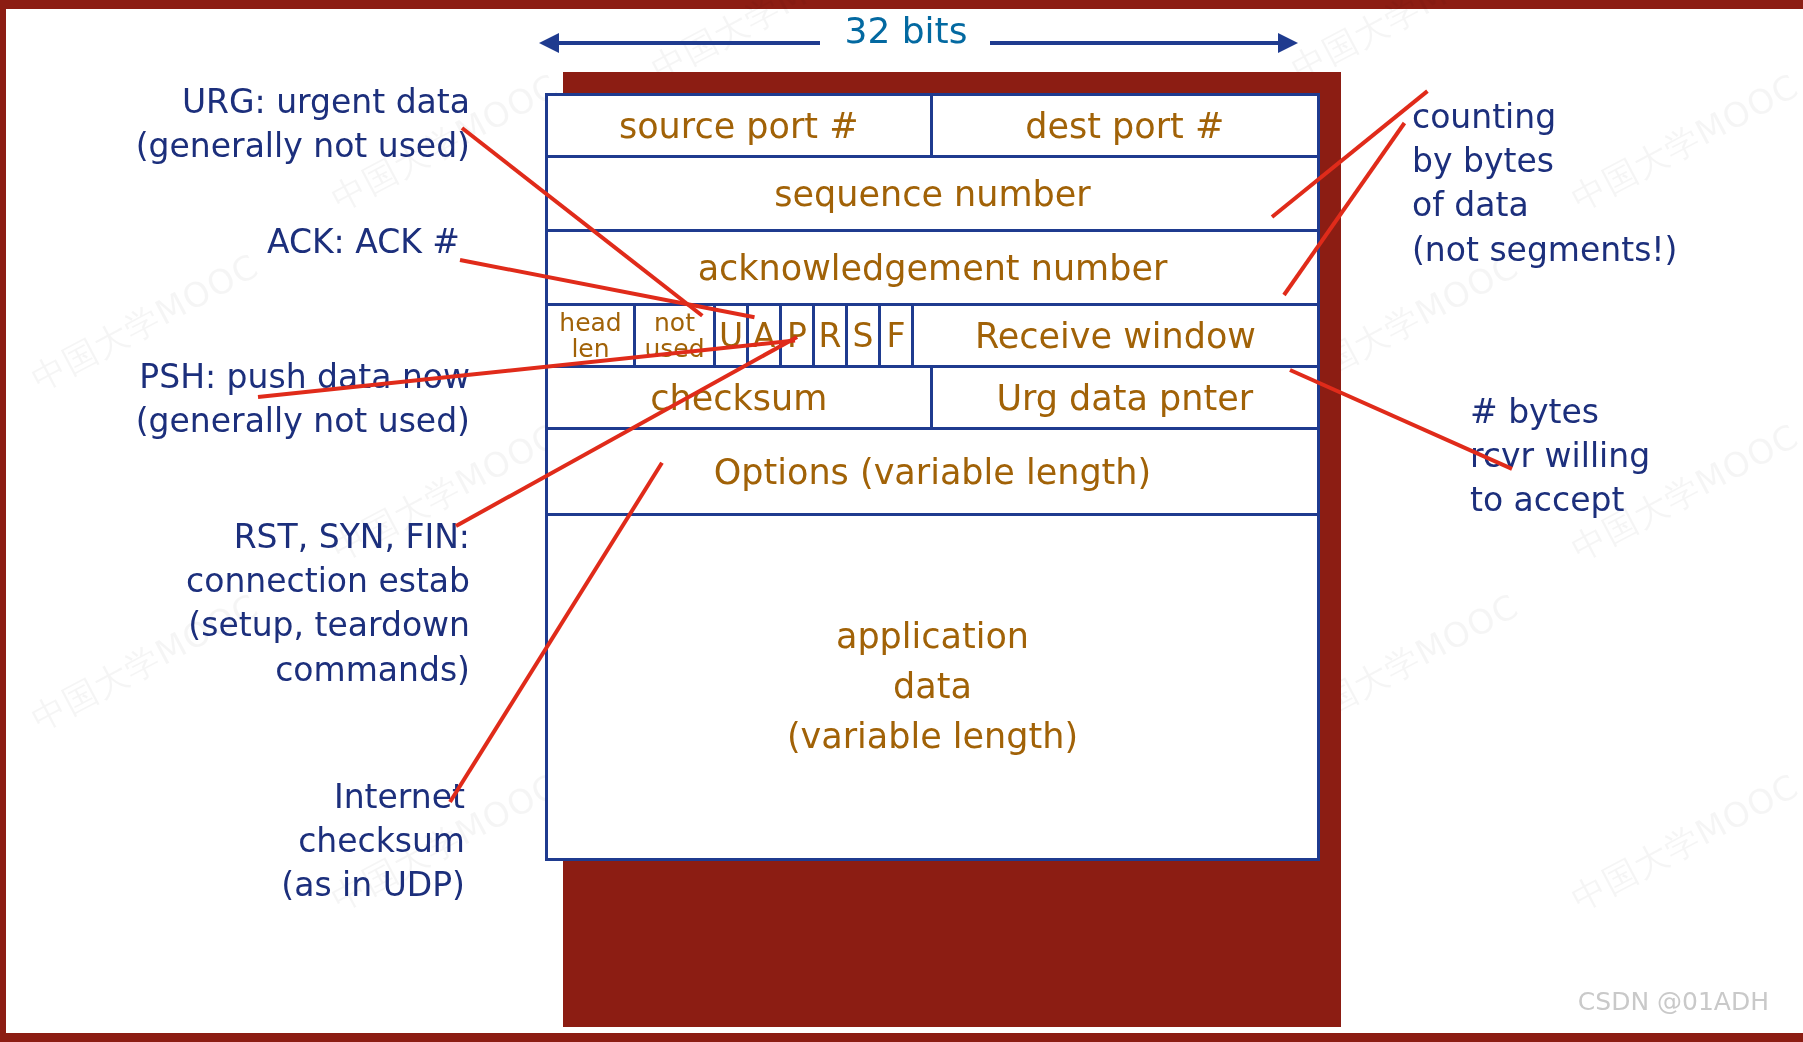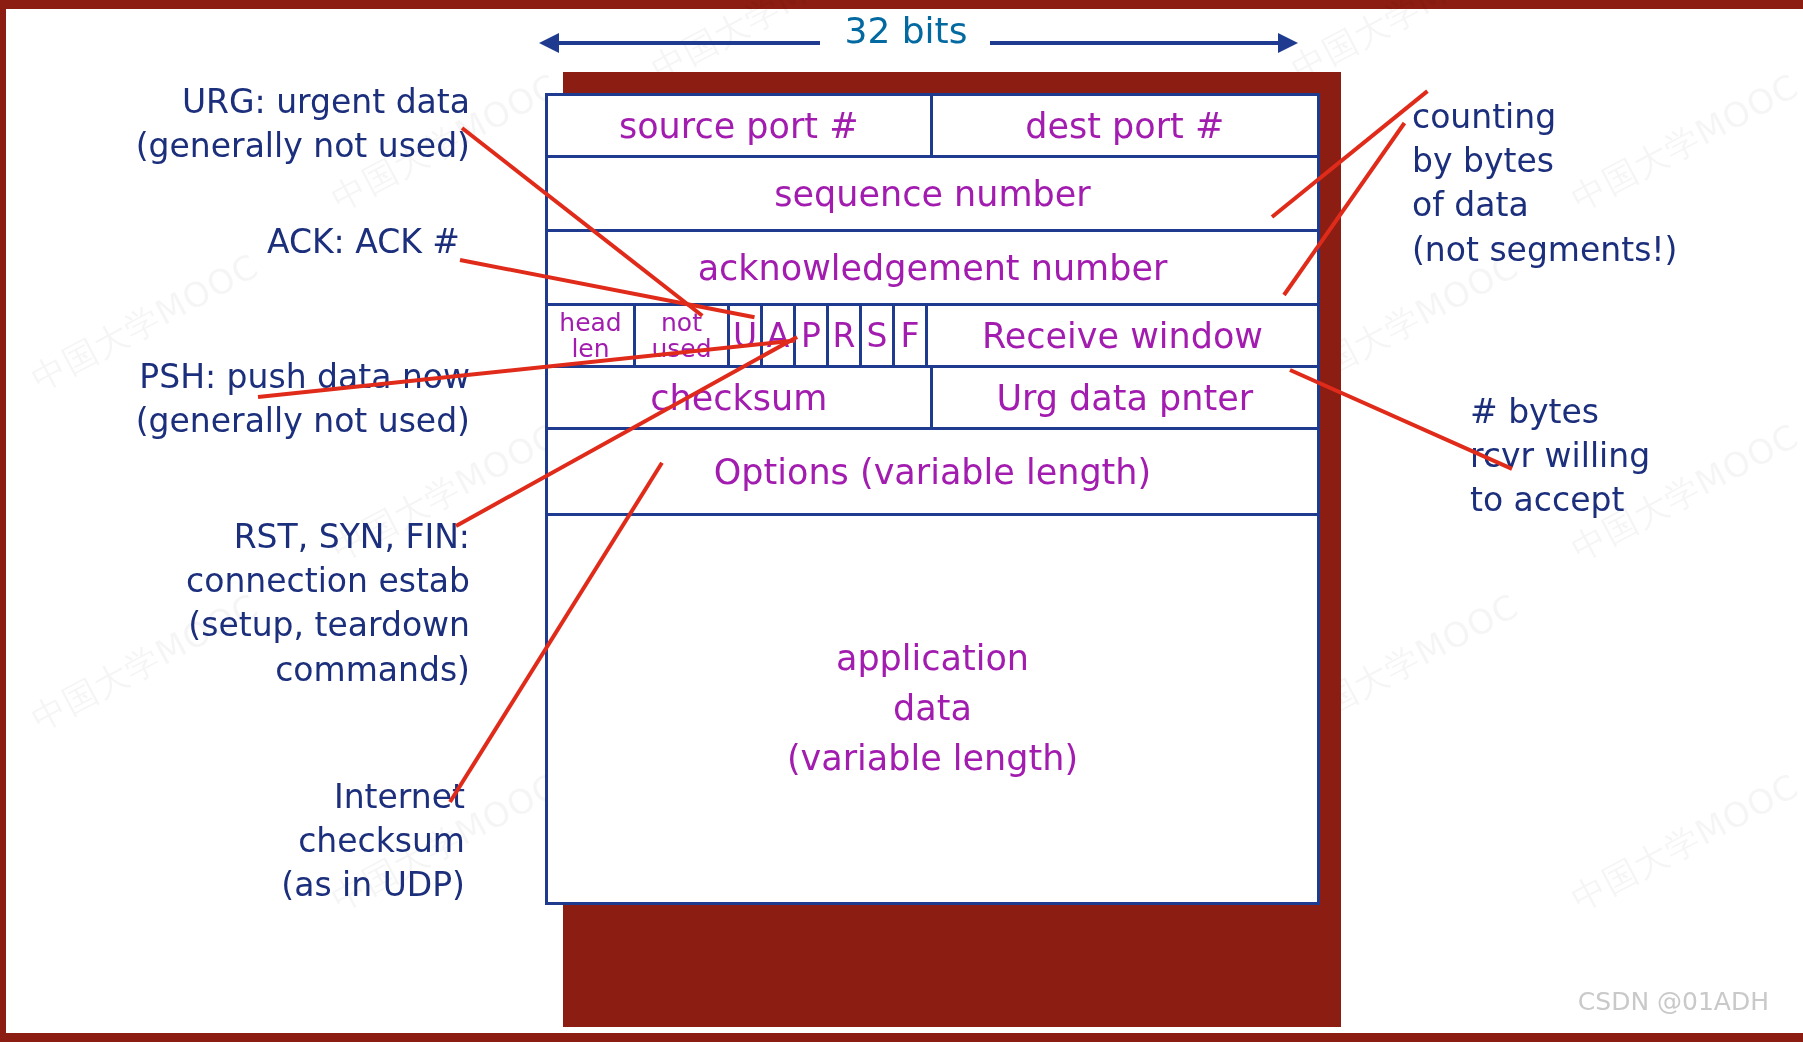--- a/index.html
+++ b/index.html
@@ -27,21 +27,21 @@
   }
   .arrow-line{position:absolute;background:#1f3b8f;height:4px;}
   .arrow-head{position:absolute;width:0;height:0;}
 
   
   .shadow{position:absolute;left:563px;top:72px;width:778px;height:955px;background:#8c1d13;}
   .seg{position:absolute;left:545px;top:93px;width:775px;background:#fff;border:3px solid #1f3b8f;box-sizing:border-box;}
   .row{display:flex;border-bottom:3px solid #1f3b8f;box-sizing:border-box;}
   .row:last-child{border-bottom:none;}
   .cell{
-    color:#a21caf;font-size:35px;text-align:center;
+    color:#a16207;font-size:35px;text-align:center;
     display:flex;align-items:center;justify-content:center;
     box-sizing:border-box;
   }
   .v-div{border-right:3px solid #1f3b8f;}
   .h-62{height:62px;}
   .h-74{height:74px;}
   .h-86{height:86px;}
 
   .tiny{font-size:25px;line-height:1.02;}
   .flagbox{font-size:33px;width:33px;}
@@ -105,21 +105,21 @@
 
   <div class="row h-74">
     <div class="cell" style="width:100%;">acknowledgement number</div>
   </div>
 
   <div class="row h-62">
     <div class="cell v-div tiny" style="width:88px;flex-direction:column;">
       <span>head</span>
       <span>len</span>
     </div>
-    <div class="cell v-div tiny" style="width:94px;flex-direction:column;">
+    <div class="cell v-div tiny" style="width:80px;flex-direction:column;">
       <span>not</span>
       <span>used</span>
     </div>
     <div class="cell v-div flagbox">U</div>
     <div class="cell v-div flagbox">A</div>
     <div class="cell v-div flagbox">P</div>
     <div class="cell v-div flagbox">R</div>
     <div class="cell v-div flagbox">S</div>
     <div class="cell v-div flagbox">F</div>
     <div class="cell" style="flex:1;">Receive window</div>
@@ -127,21 +127,21 @@
 
   <div class="row h-62">
     <div class="cell v-div" style="width:50%;">checksum</div>
     <div class="cell" style="width:50%;">Urg data pnter</div>
   </div>
 
   <div class="row h-86">
     <div class="cell" style="width:100%;">Options (variable length)</div>
   </div>
 
-  <div class="row" style="height:386px;">
+  <div class="row" style="height:342px;">
     <div class="cell" style="width:100%;flex-direction:column;line-height:1.42;">
       <span>application</span>
       <span>data</span>
       <span>(variable length)</span>
     </div>
   </div>
 </div>
 
 <div class="note r" style="left:10px;top:80px;width:460px;">
   <div>URG: urgent data</div>

